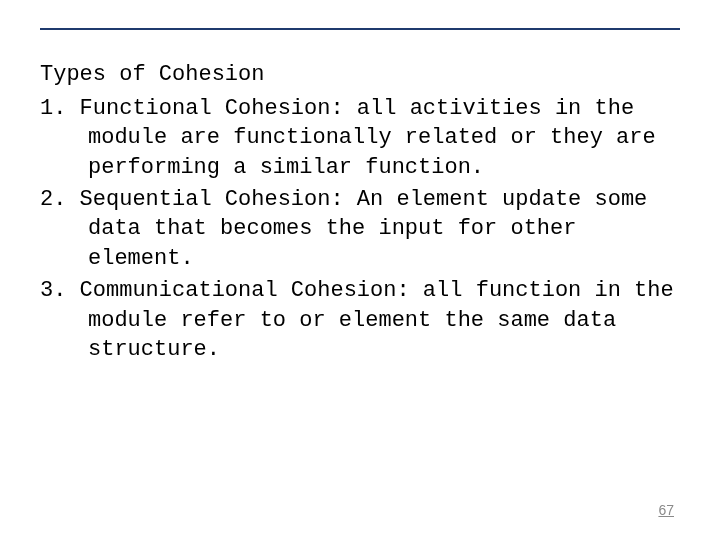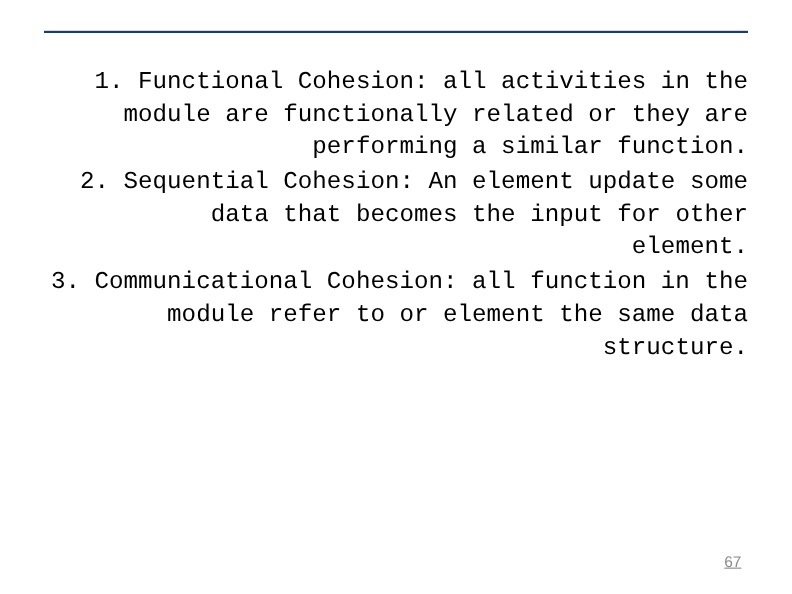--- a/index.html
+++ b/index.html
@@ -44,21 +44,20 @@
       list-style: none;
       counter-reset: item;
     }
     .list-item {
       font-size: 22px;
       color: #000;
       line-height: 1.35;
       padding-left: 48px;
       text-indent: -48px;
       margin-bottom: 2px;
-      text-align: right;
     }
     .list-item::before {
       counter-increment: item;
       content: counter(item) ". ";
       white-space: pre;
     }
     .page-number {
       position: absolute;
       bottom: 22px;
       right: 46px;
@@ -66,19 +65,20 @@
       color: #8a8a8a;
       font-family: Arial, sans-serif;
       text-decoration: underline;
     }
   </style>
 </head>
 <body>
 
 <div class="slide">
   <hr class="divider">
+  <div class="subhead">Types of Cohesion</div>
   <ol class="list">
     <li class="list-item">Functional Cohesion: all activities in the module are functionally related or they are performing a similar function.</li>
     <li class="list-item">Sequential Cohesion: An element update some data that becomes the input for other element.</li>
     <li class="list-item">Communicational Cohesion: all function in the module refer to or element the same data structure.</li>
   </ol>
   <div class="page-number">67</div>
 </div>
 
 </body></html>

